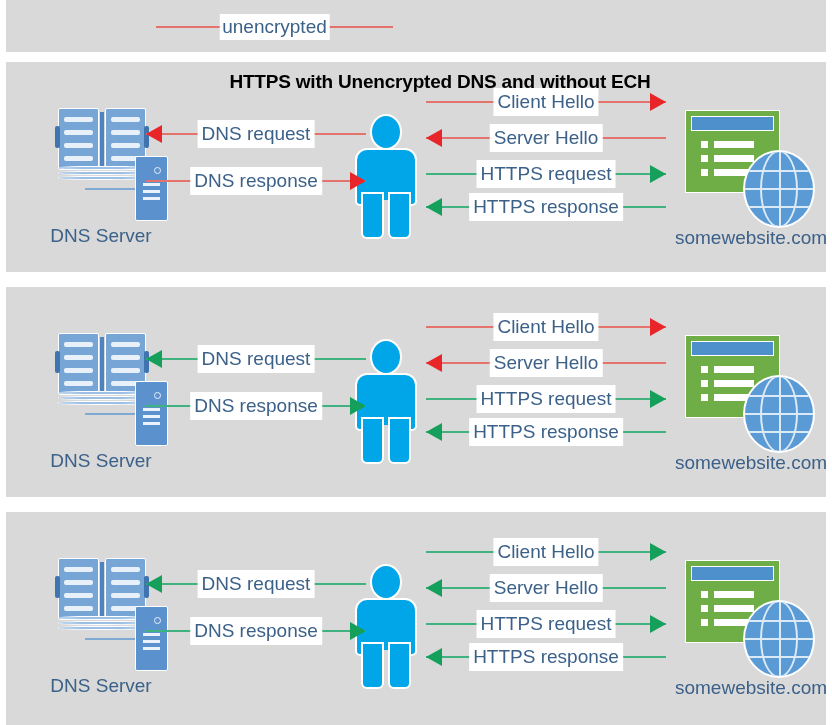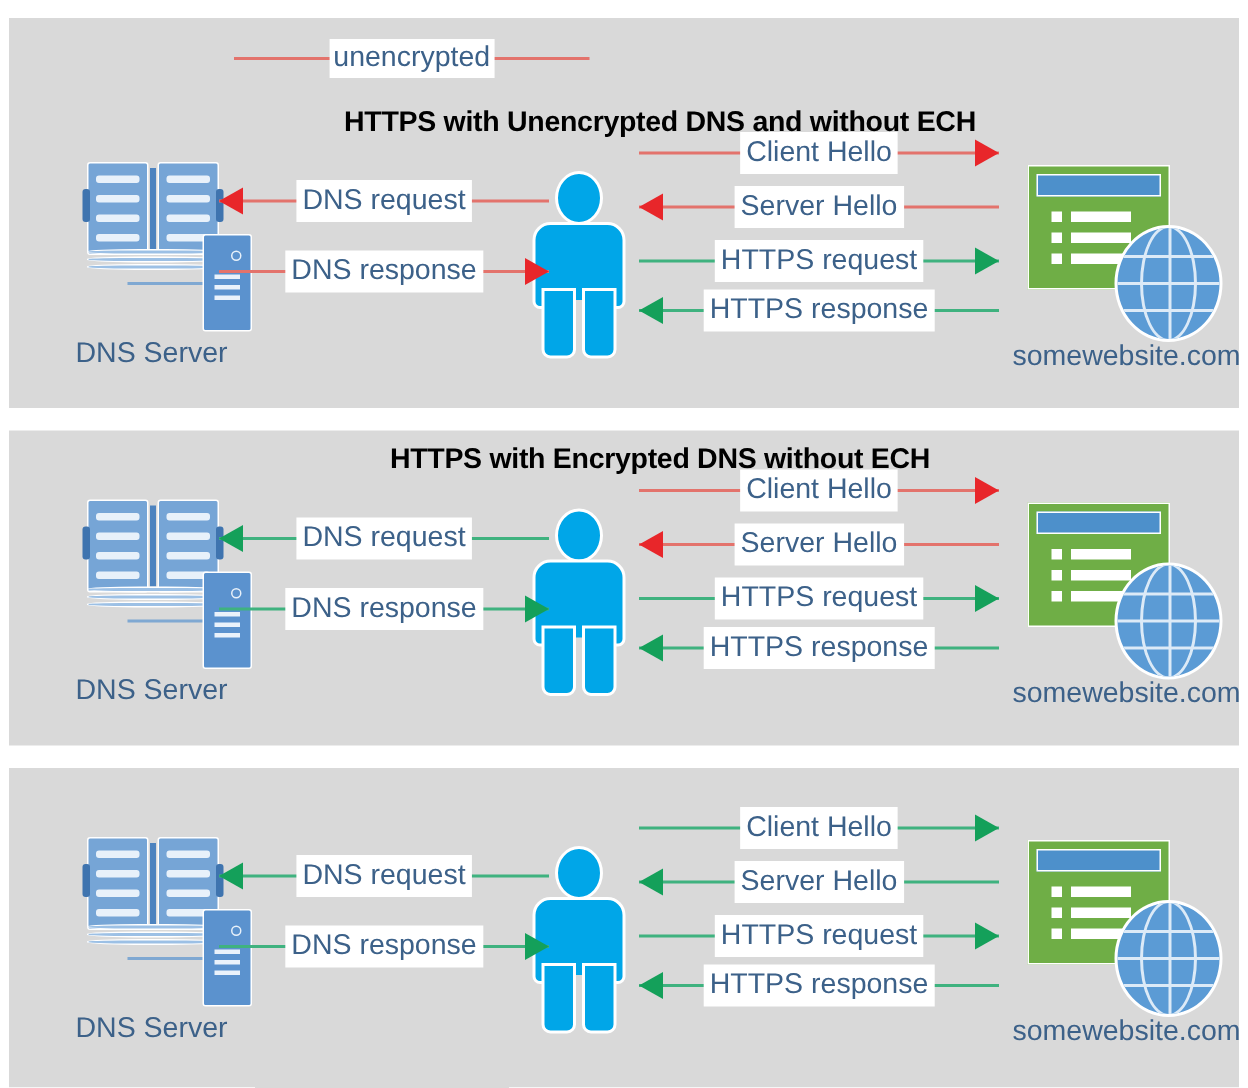--- a/index.html
+++ b/index.html
@@ -3,21 +3,21 @@
 <meta charset="utf-8">
 <style>
   html,body{margin:0;padding:0;background:#ffffff;}
   body{
     width:832px;height:725px;position:relative;overflow:hidden;
     font-family:"Liberation Sans","DejaVu Sans",sans-serif;
   }
   .panel{
     position:absolute;left:6px;width:820px;background:#d9d9d9;
   }
-  #legend-panel{top:12px;height:52px;}
+  #legend-panel{top:0;height:52px;}
   #panel-0{top:62px;height:210px;}
   #panel-1{top:287px;height:210px;}
   #panel-2{top:512px;height:213px;}
 
   
   .legend-item{position:absolute;top:0;height:52px;}
   .legend-line{
     position:absolute;top:26px;height:2px;left:0;right:0;
   }
   .legend-text{
@@ -188,21 +188,20 @@
       <div class="head right" style="color: rgb(232, 38, 42);"></div>
       <span class="lbl">DNS response</span>
     </div>
     <div class="flow" style="left: 420px; top: 132px; width: 240px;">
       <div class="line" style="background: rgb(63, 178, 127);"></div>
       <div class="head left" style="color: rgb(20, 160, 90);"></div>
       <span class="lbl">HTTPS response</span>
     </div>
   </div>
 <div class="panel" id="panel-1">
-    <div class="panel-title">HTTPS with Encrypted DNS without ECH</div>
     <div class="dns-icon" style="left: 22px; top: 46px; width: 170px; height: 115px;">
       <div class="book">
         <div class="half l">
           <div class="row" style="top:8px"></div>
           <div class="row" style="top:21px"></div>
           <div class="row" style="top:34px"></div>
           <div class="row" style="top:47px"></div>
         </div>
         <div class="half r">
           <div class="row" style="top:8px"></div>

